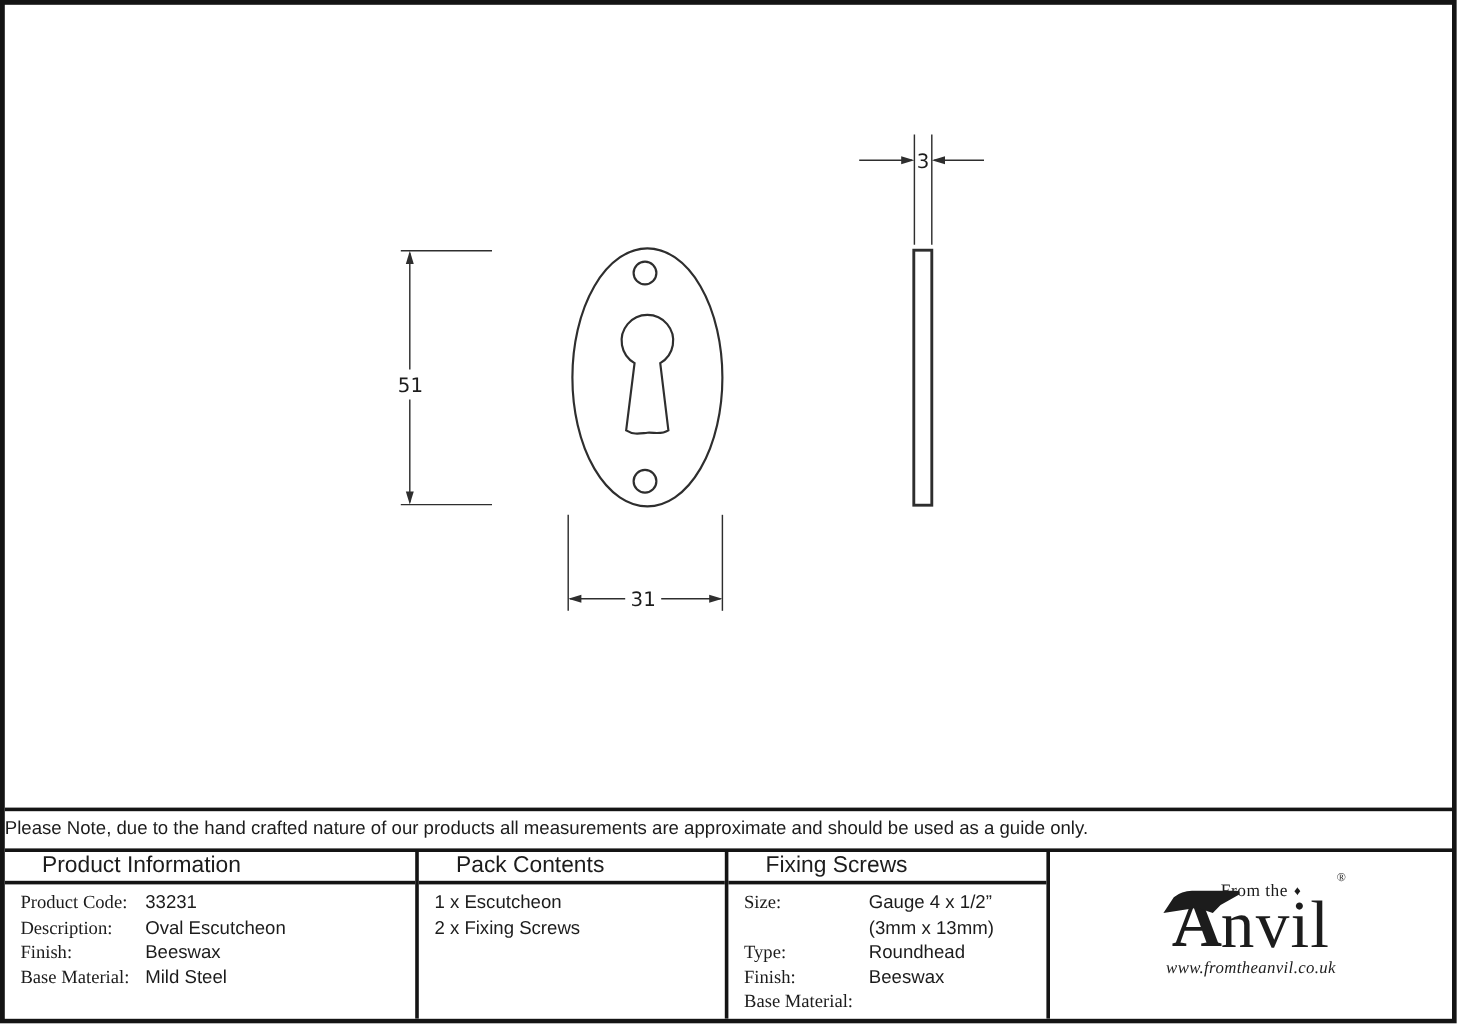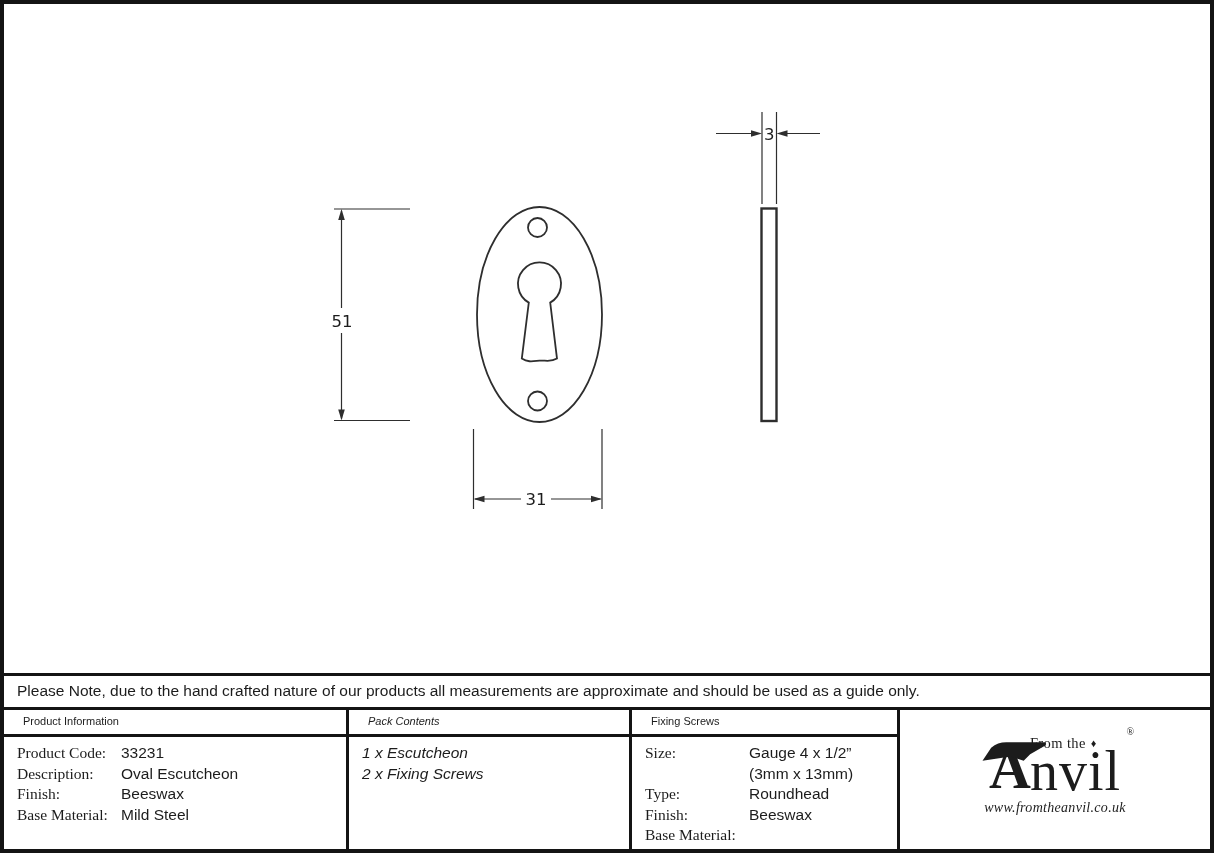--- a/index.html
+++ b/index.html
@@ -13,36 +13,36 @@
     color:#1c1c1c;
     overflow:hidden;
   }
   
   .drawing-area{position:absolute;top:0;left:0;width:1206px;height:669px;}
   .drawing-area svg{display:block;}
   
   .note-bar{
     position:absolute;top:669px;left:0;width:1206px;height:34px;
     box-sizing:border-box;border-top:3px solid #141414;
-    line-height:30px;padding-left:13px;font-size:15.5px;
+    line-height:30px;font-size:15.5px;
   }
   
   .spec-table{
     position:absolute;top:703px;left:0;width:1206px;bottom:0;
     box-sizing:border-box;border-top:3px solid #141414;
     display:flex;align-items:stretch;
   }
   .spec-col{box-sizing:border-box;border-right:3px solid #141414;}
   .col-product{width:345px;}
-  .col-pack{width:283px;font-style:italic;}
+  .col-pack{width:258px;}
   .col-screws{width:268px;}
   .col-logo{flex:1;border-right:none;display:flex;align-items:center;justify-content:center;}
   .cell-header{
     box-sizing:border-box;height:27px;border-bottom:3px solid #141414;
-    line-height:23px;padding-left:19px;font-size:11px;
+    line-height:23px;padding-left:31px;font-size:19px;
   }
   .cell-body{padding:6px 10px 0 13px;font-size:15.5px;line-height:20.5px;}
   .spec-row{display:flex;}
   .spec-label{width:104px;flex:0 0 104px;font-family:Liberation Serif, serif;}
   .spec-value{flex:1;}
   
   .logo{text-align:center;margin-top:-8px;}
   .logo-main{position:relative;display:inline-flex;align-items:flex-end;font-family:"Liberation Serif",serif;}
   .logo-a-wrap{position:relative;display:inline-block;}
   .logo-a{font-weight:bold;font-size:58px;line-height:0.82;display:inline-block;}

